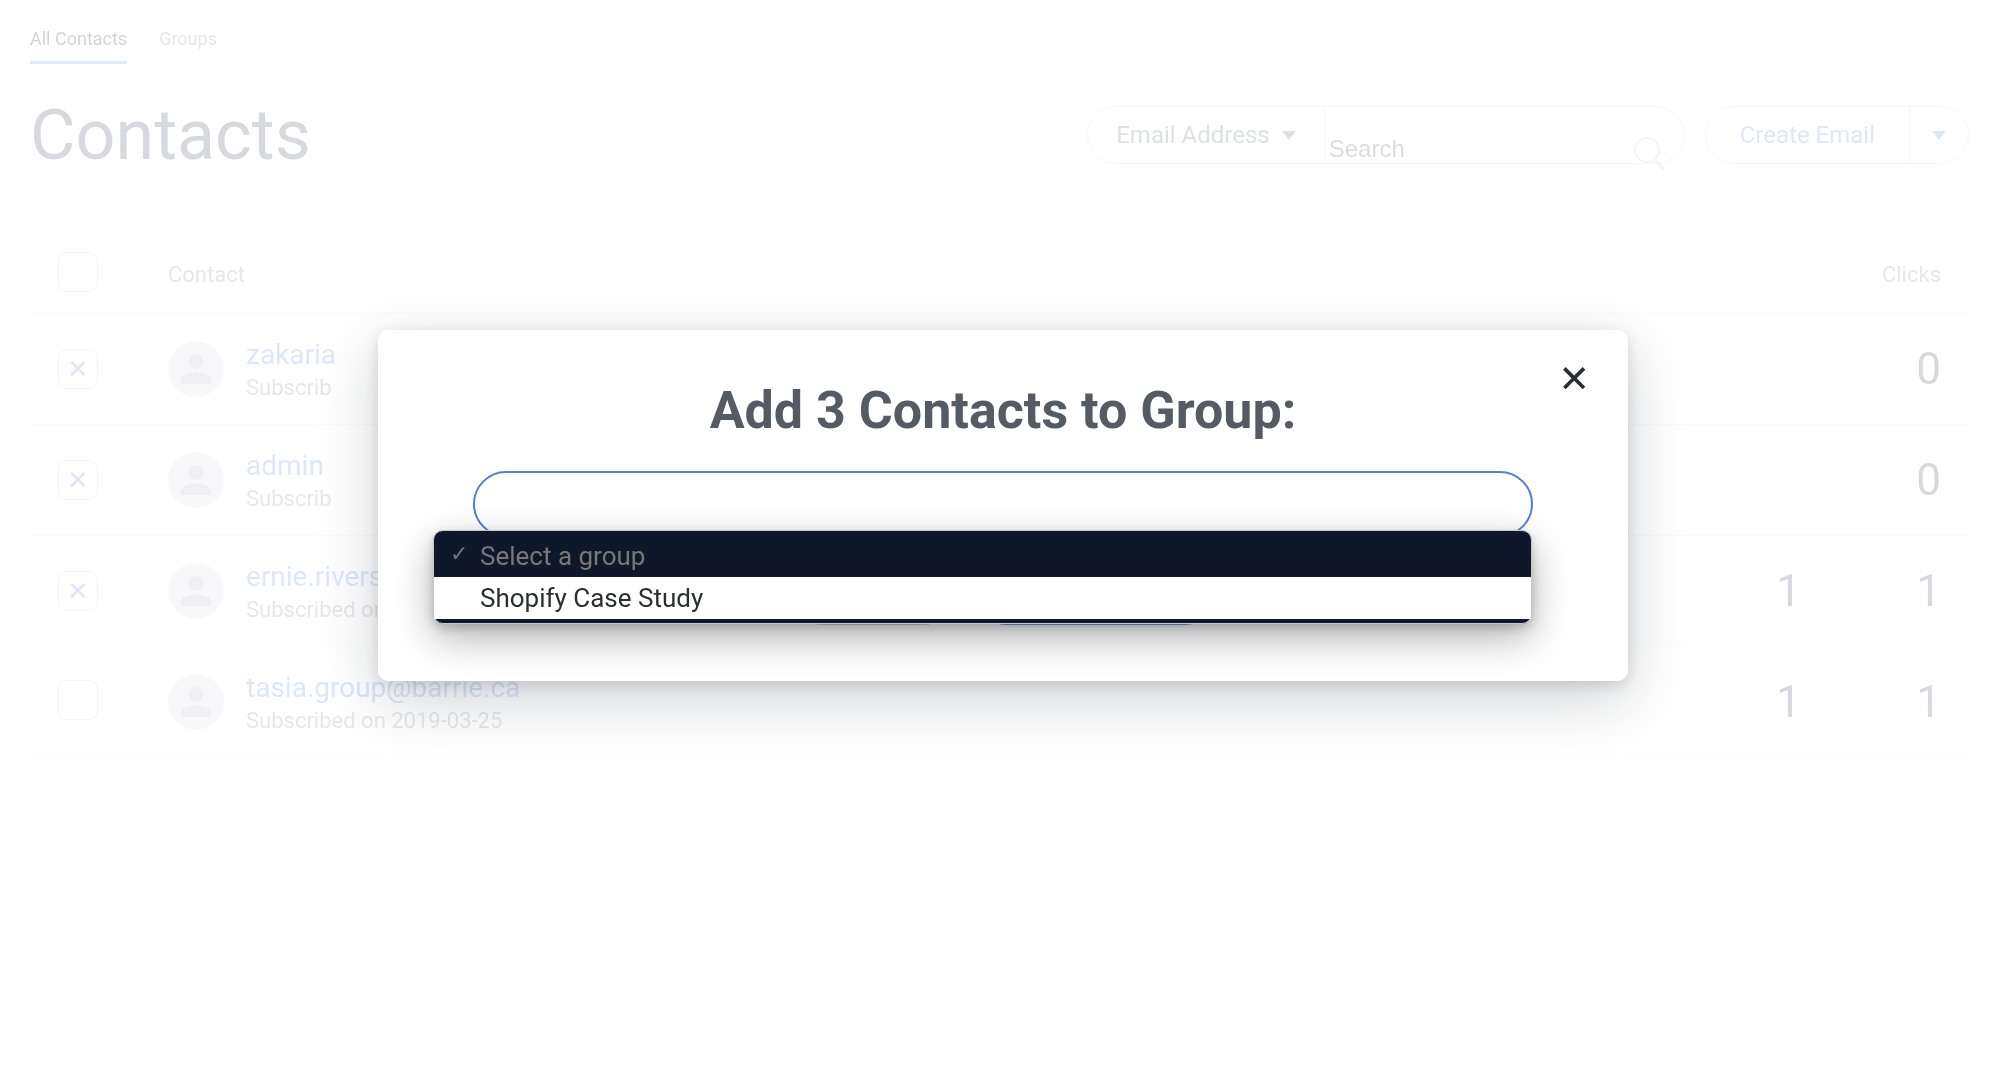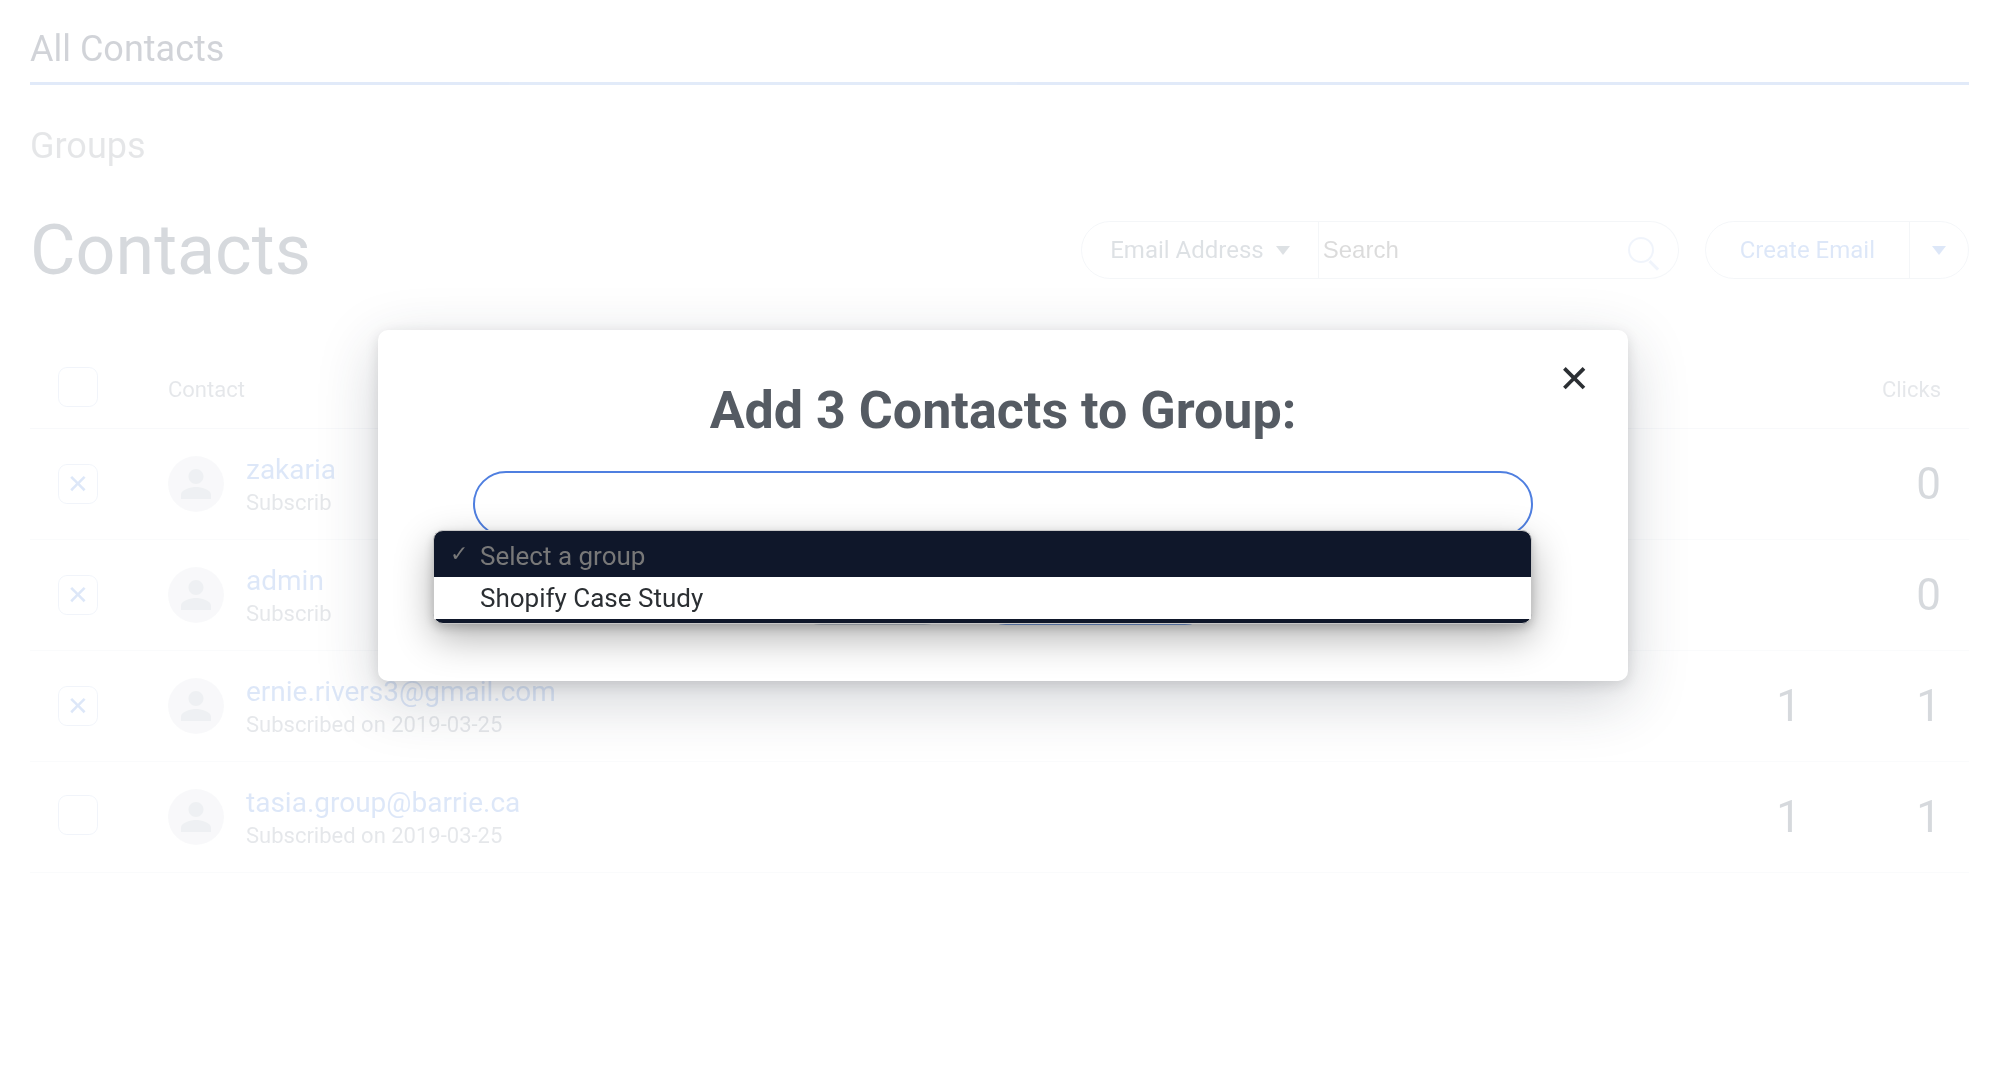--- a/index.html
+++ b/index.html
@@ -11,58 +11,57 @@
       position: relative;
       overflow: hidden;
     }
     .page {
       padding: 28px 30px;
       opacity: 0.25;
       pointer-events: none;
     }
     .tabs {
       display: flex;
-      gap: 40px;
+      gap: 32px;
       margin-bottom: 30px;
-      font-size: 36px;
+      font-size: 18px;
       color: #9aa0a6;
-      flex-direction: column;
     }
     .tab { padding-bottom: 12px; }
     .tab.active {
       color: #4a5568;
       border-bottom: 3px solid #8aaee8;
     }
     .header-row {
       display: flex;
       align-items: center;
       justify-content: space-between;
       margin-bottom: 60px;
     }
     .page-title {
       font-size: 70px;
       font-weight: 400;
       color: #5f6b7a;
     }
     .header-controls {
       display: flex;
-      gap: 26px;
+      gap: 20px;
       align-items: center;
     }
     .filter-pill, .search-pill, .create-pill {
       border: 1.5px solid #d5dde7;
       border-radius: 999px;
       height: 58px;
       display: flex;
       align-items: center;
       font-size: 24px;
       color: #7d8998;
     }
     .filter-pill { padding: 0 28px; gap: 12px; }
-    .search-pill { width: 380px; padding: 0 24px; justify-content: space-between; border-left: none; border-top-left-radius: 0; border-bottom-left-radius: 0; margin-left: -20px;}
+    .search-pill { width: 380px; padding: 0 24px; justify-content: space-between; border-left: none; border-top-left-radius: 0; border-bottom-left-radius: 0; margin-left: -20px; align-items: flex-end;}
     .combined-search { display: flex; }
     .combined-search .filter-pill { border-top-right-radius: 0; border-bottom-right-radius: 0; }
     .search-pill input {
       border: none; outline: none; font-size: 24px; color: #7d8998; background: transparent; width: 280px;
     }
     .create-pill { padding: 0; }
     .create-main { padding: 0 34px; color: #7aa3e6; }
     .create-caret { border-left: 1.5px solid #d5dde7; padding: 0 22px; height: 100%; display: flex; align-items: center; color: #7aa3e6;}
     .chev-down-sm { display:inline-block; width:0;height:0;border-left:7px solid transparent;border-right:7px solid transparent;border-top:9px solid currentColor;}
     .search-icon {

